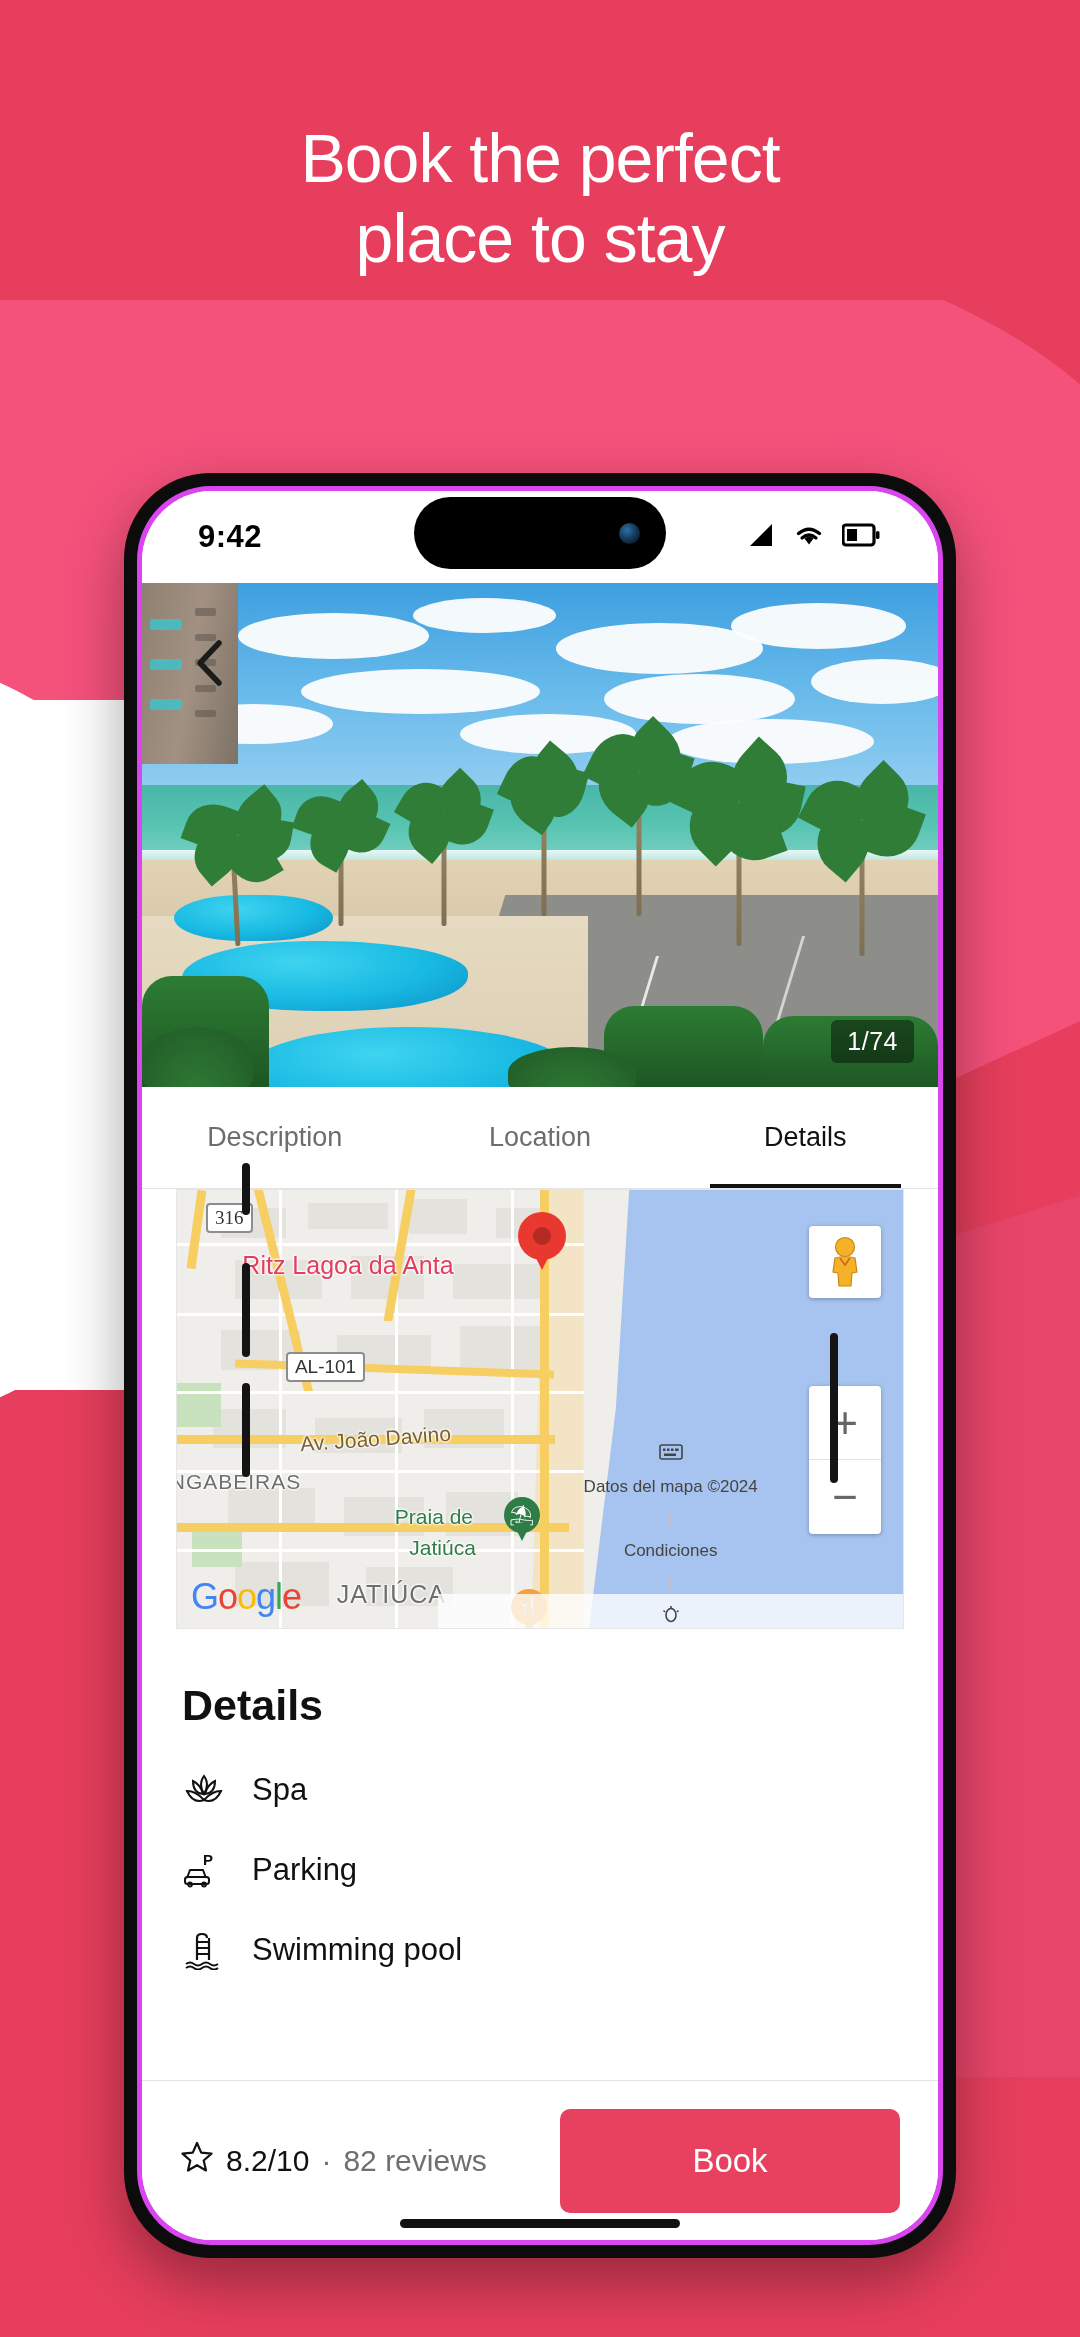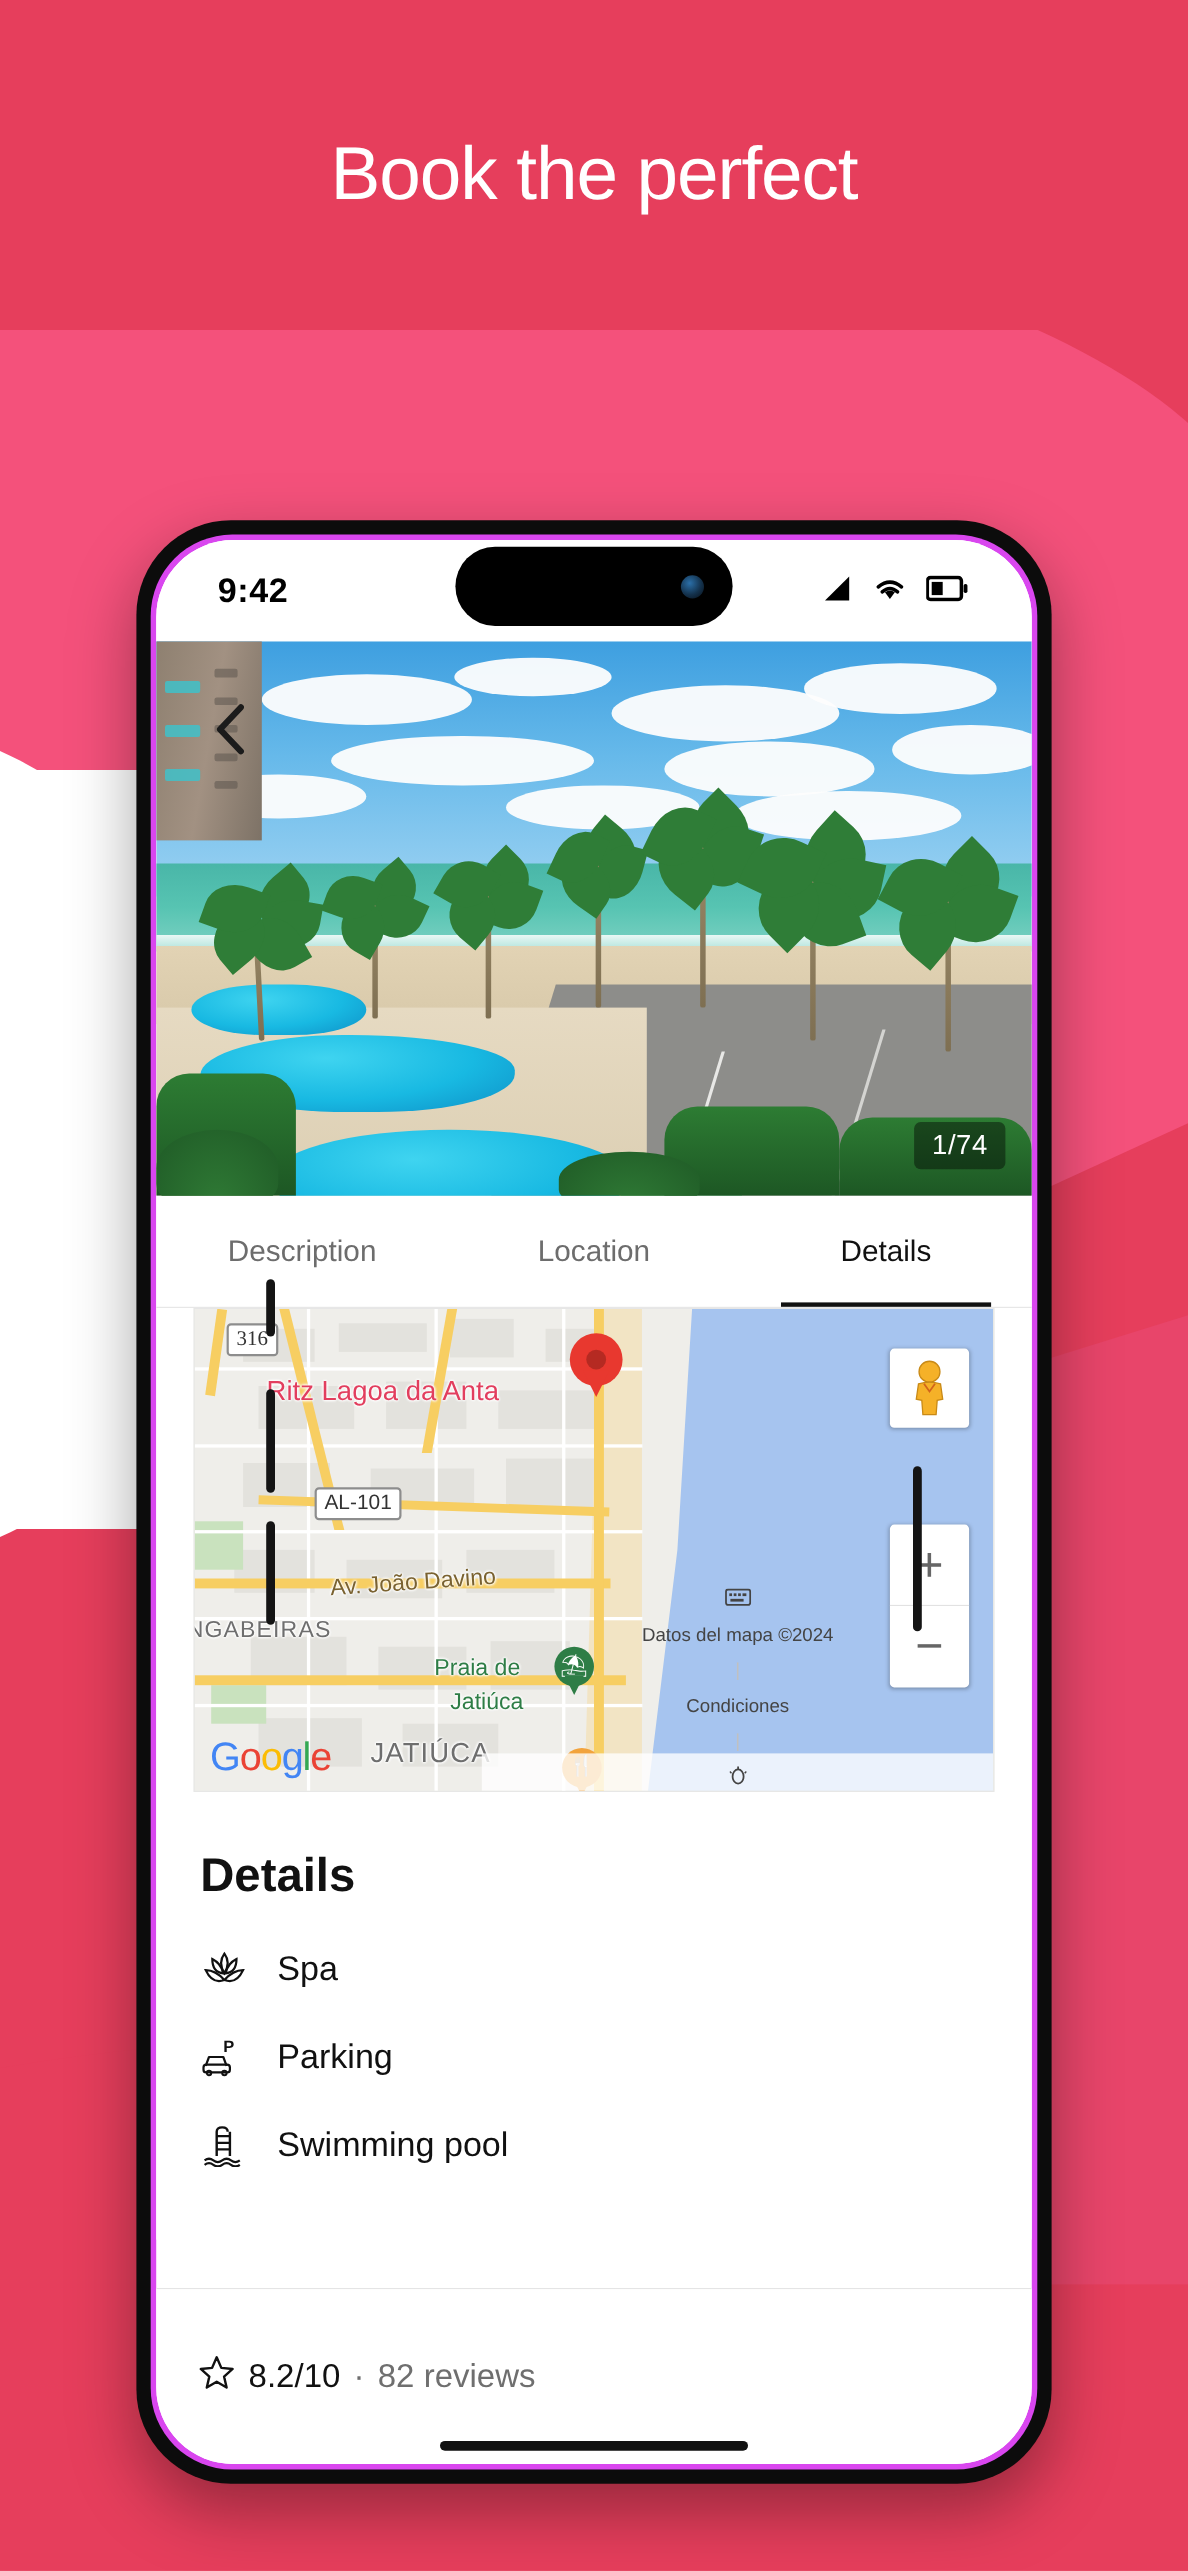--- a/index.html
+++ b/index.html
@@ -264,20 +264,21 @@
   <div class="wave-light-top"></div>
   <div class="wave-light-right"></div>
   <div class="white-blob2"></div>
   <div class="white-blob"></div>
   <div class="wave-dark-bottom"></div>
   <div class="wave-right-dark"></div>
 </div>
 
 <div class="headline">
   <div>Book the perfect</div>
+  <div>place to stay</div>
 </div>
 
 <div class="phone">
   <div class="btn-side btn-silent"></div>
   <div class="btn-side btn-volup"></div>
   <div class="btn-side btn-voldn"></div>
   <div class="btn-side btn-power"></div>
 
   <div class="phone-inner">
     <div class="screen">
@@ -584,18 +585,19 @@
         <div class="rating">
           <span>
             <svg width="34" height="34" viewBox="0 0 34 34">
               <polygon points="17,3 21.2,12.6 31.5,13.6 23.7,20.5 26,30.5 17,25.2 8,30.5 10.3,20.5 2.5,13.6 12.8,12.6" fill="none" stroke="#111" stroke-width="2.2" stroke-linejoin="round"></polygon>
             </svg>
           </span>
           <span>8.2/10</span>
           <span class="reviews">·</span>
           <span class="reviews">82 reviews</span>
         </div>
+        <button class="book-btn">Book</button>
       </div>
 
       <div class="home-ind"></div>
     </div>
   </div>
 </div>
 
 </body></html>

